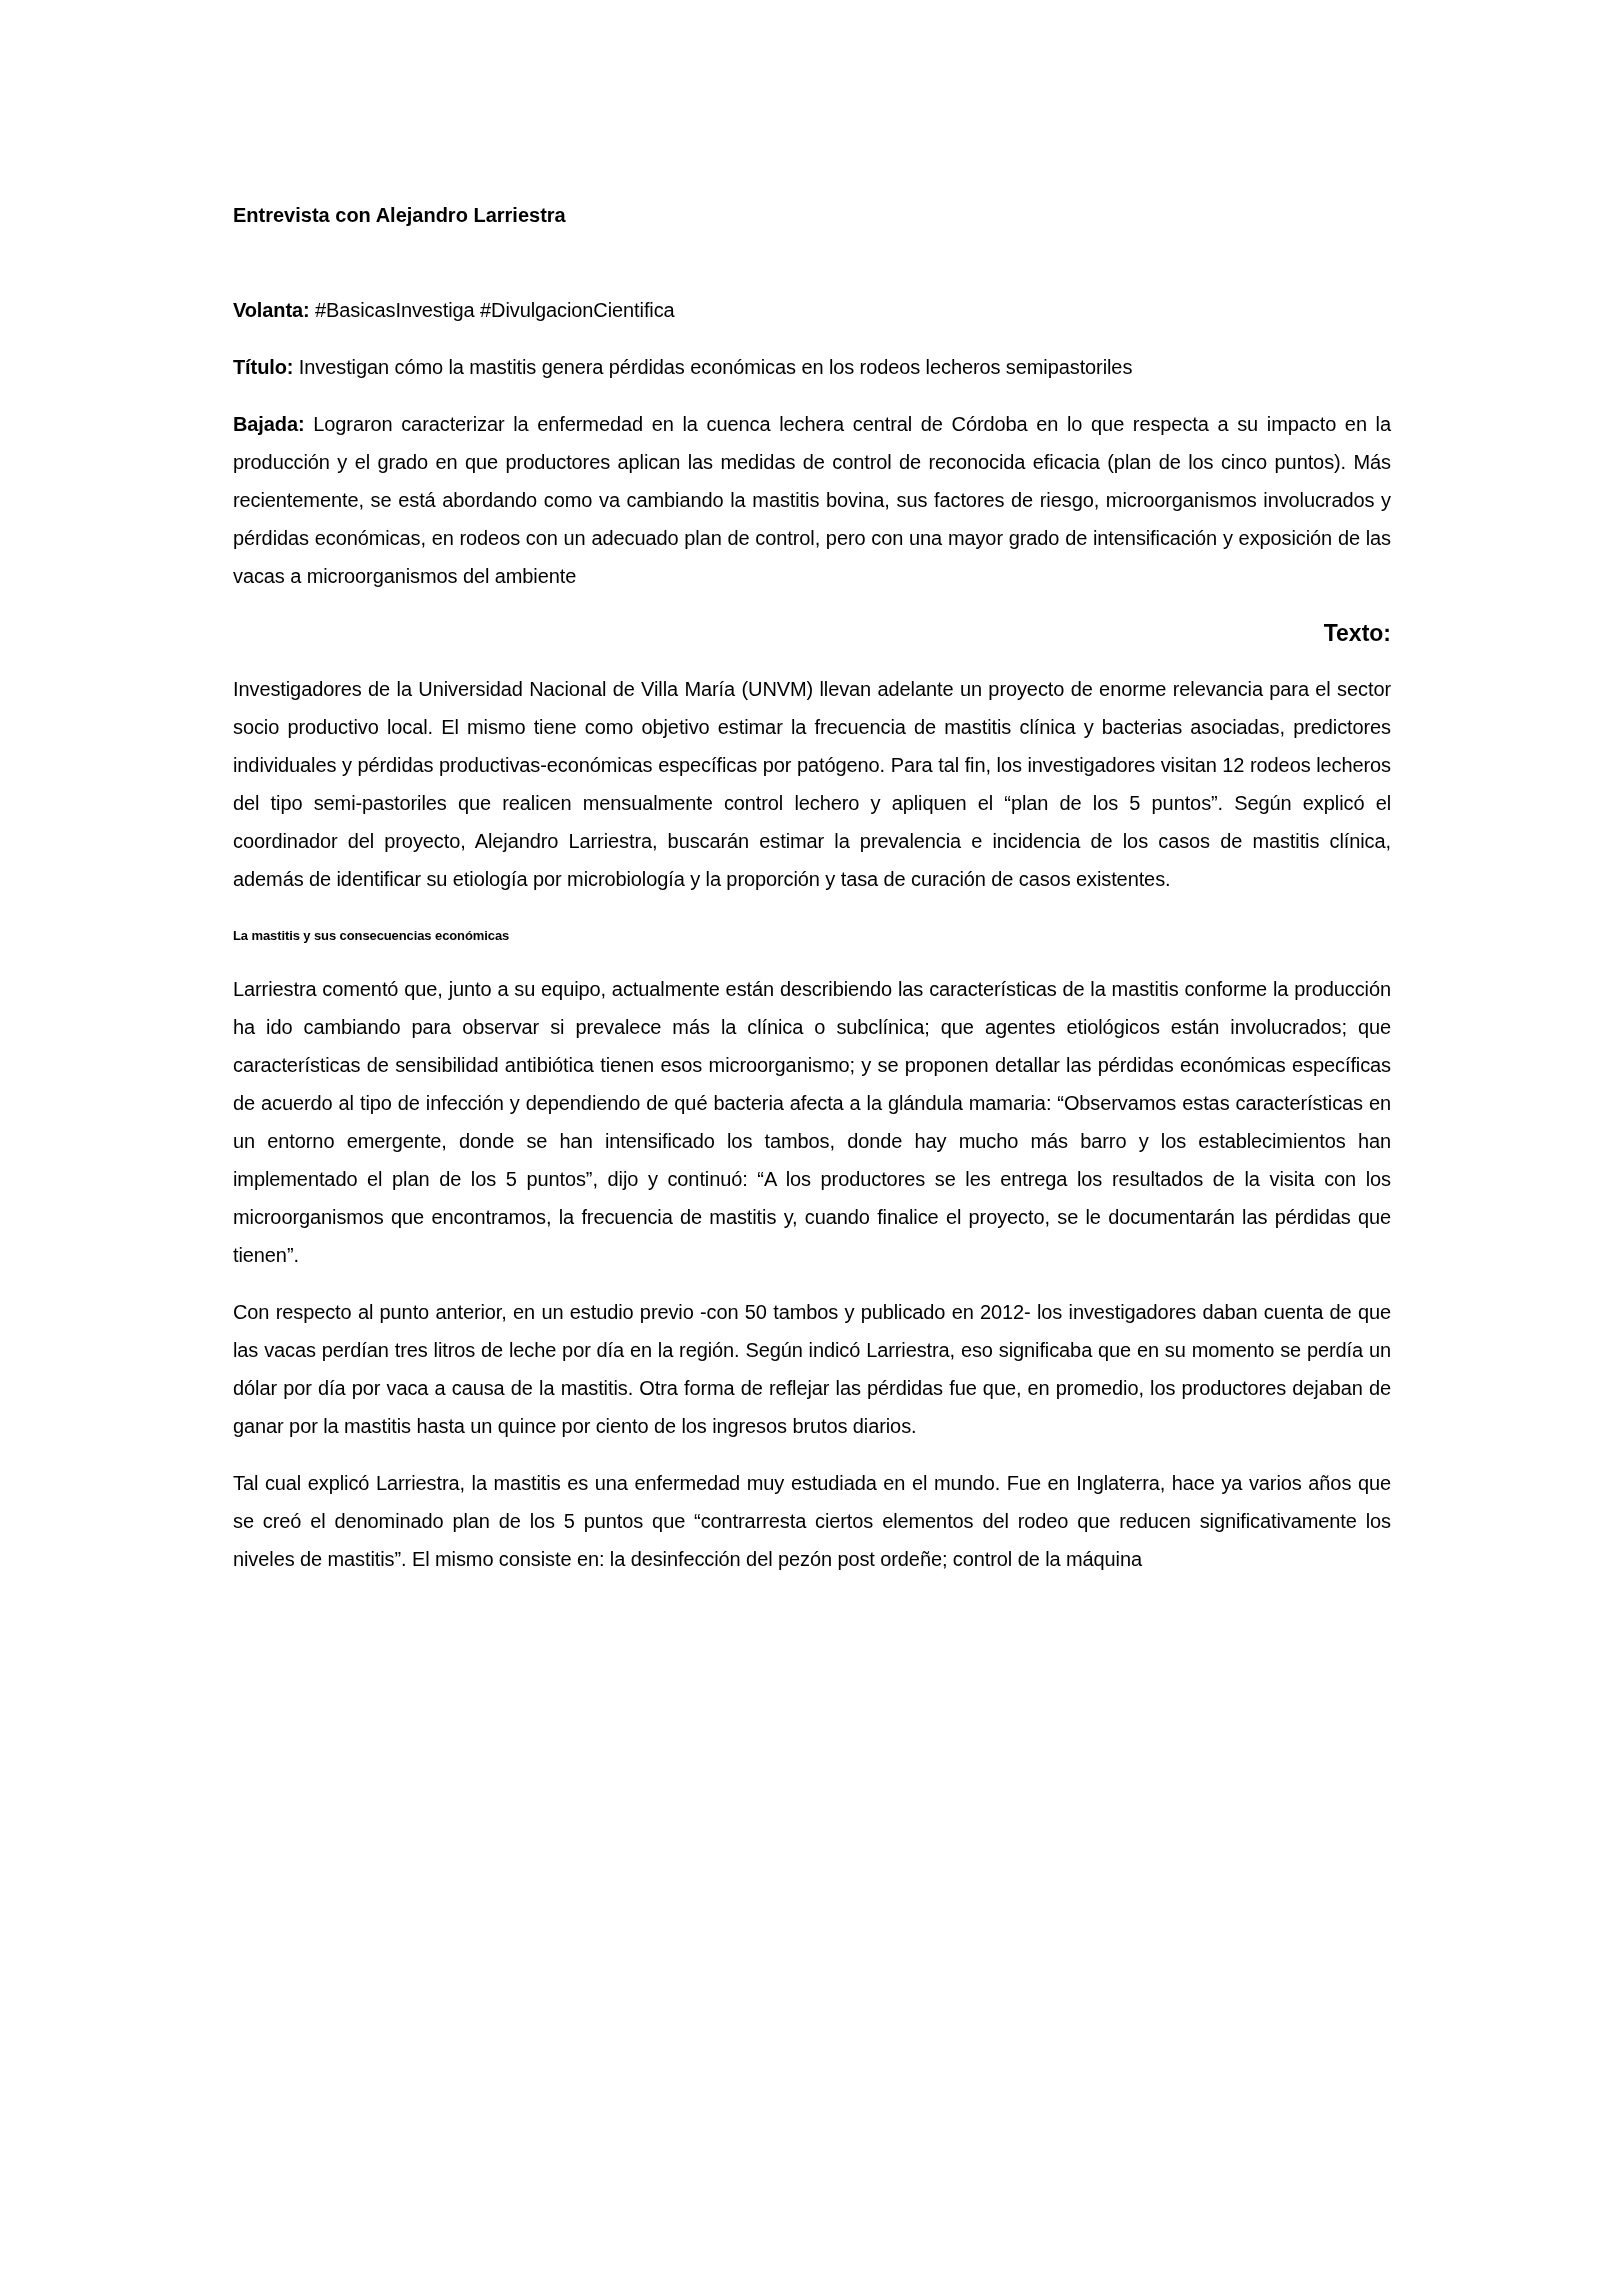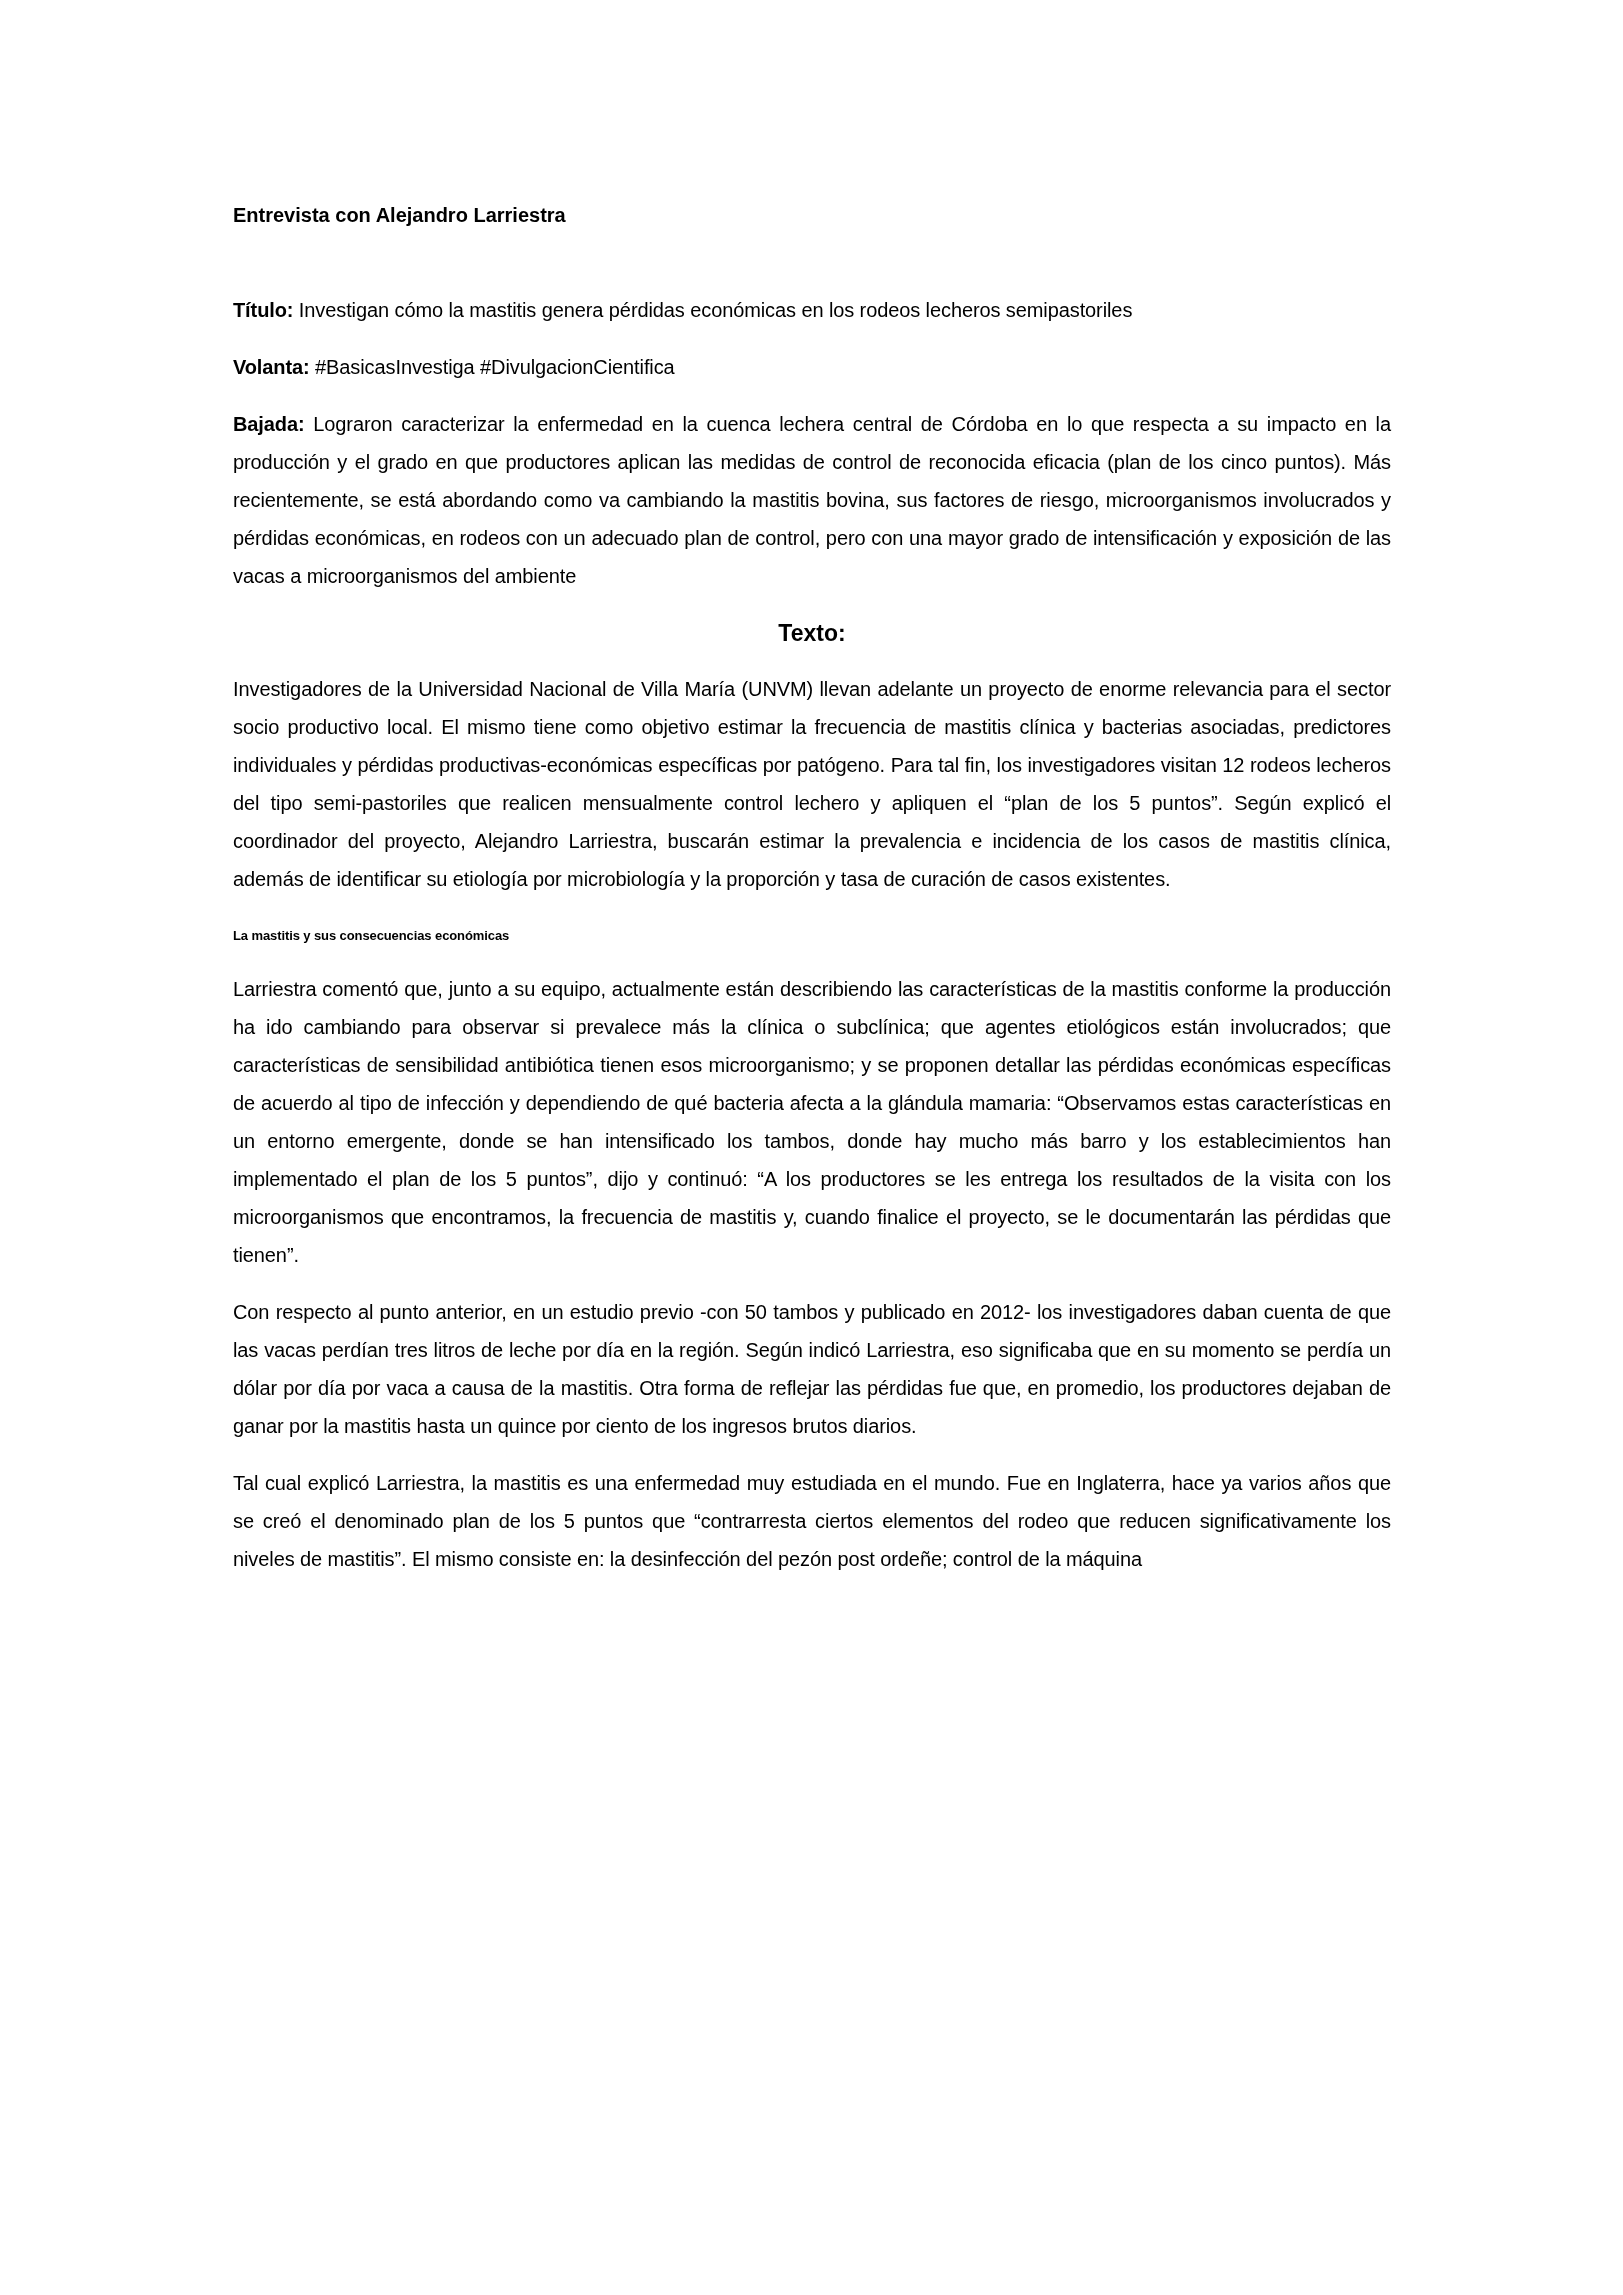--- a/index.html
+++ b/index.html
@@ -53,21 +53,21 @@
     margin: 0 0 19px 0;
     text-align: left;
   }
 
   
   .section-heading {
     font-size: 23px;
     line-height: 38px;
     font-weight: bold;
     margin: 5.2px 0 17.7px 0;
-    text-align: center;
+    text-align: right;
   }
 
   
   .subheading {
     font-size: 13px;
     line-height: 38px;
     font-weight: bold;
     margin: 6.5px 0 15.7px 0;
     text-align: left;
     letter-spacing: -0.1px;
@@ -83,23 +83,23 @@
   .para::after { display: none; }
 </style>
 </head>
 <body>
 
 <div class="page">
   <div class="doc-body">
 
     <p class="doc-title">Entrevista con Alejandro Larriestra</p>
 
+    <p class="para"><span class="lbl">Volanta:</span><span> #BasicasInvestiga #DivulgacionCientifica</span></p>
+
     <p class="para"><span class="lbl">Título:</span><span> Investigan cómo la mastitis genera pérdidas económicas en los rodeos lecheros semipastoriles</span></p>
-
-    <p class="para"><span class="lbl">Volanta:</span><span> #BasicasInvestiga #DivulgacionCientifica</span></p>
 
     <p class="para"><span class="lbl">Bajada:</span><span> Lograron caracterizar la enfermedad en la cuenca lechera central de Córdoba en lo que respecta a su impacto en la producción y el grado en que productores aplican las medidas de control de reconocida eficacia (plan de los cinco puntos). Más recientemente, se está abordando como va cambiando la mastitis bovina, sus factores de riesgo, microorganismos involucrados y pérdidas económicas, en rodeos con un adecuado plan de control, pero con una mayor grado de intensificación y exposición de las vacas a microorganismos del ambiente</span></p>
 
     <p class="section-heading">Texto:</p>
 
     <p class="para">Investigadores de la Universidad Nacional de Villa María (UNVM) llevan adelante un proyecto de enorme relevancia para el sector socio productivo local. El mismo tiene como objetivo estimar la frecuencia de mastitis clínica y bacterias asociadas, predictores individuales y pérdidas productivas-económicas específicas por patógeno. Para tal fin, los investigadores visitan 12 rodeos lecheros del tipo semi-pastoriles que realicen mensualmente control lechero y apliquen el “plan de los 5 puntos”. Según explicó el coordinador del proyecto, Alejandro Larriestra, buscarán estimar la prevalencia e incidencia de los casos de mastitis clínica, además de identificar su etiología por microbiología y la proporción y tasa de curación de casos existentes.</p>
 
     <p class="subheading">La mastitis y sus consecuencias económicas</p>
 
     <p class="para">Larriestra comentó que, junto a su equipo, actualmente están describiendo las características de la mastitis conforme la producción ha ido cambiando para observar si prevalece más la clínica o subclínica; que agentes etiológicos están involucrados; que características de sensibilidad antibiótica tienen esos microorganismo; y se proponen detallar las pérdidas económicas específicas de acuerdo al tipo de infección y dependiendo de qué bacteria afecta a la glándula mamaria: “Observamos estas características en un entorno emergente, donde se han intensificado los tambos, donde hay mucho más barro y los establecimientos han implementado el plan de los 5 puntos”, dijo y continuó: “A los productores se les entrega los resultados de la visita con los microorganismos que encontramos, la frecuencia de mastitis y, cuando finalice el proyecto, se le documentarán las pérdidas que tienen”.</p>

